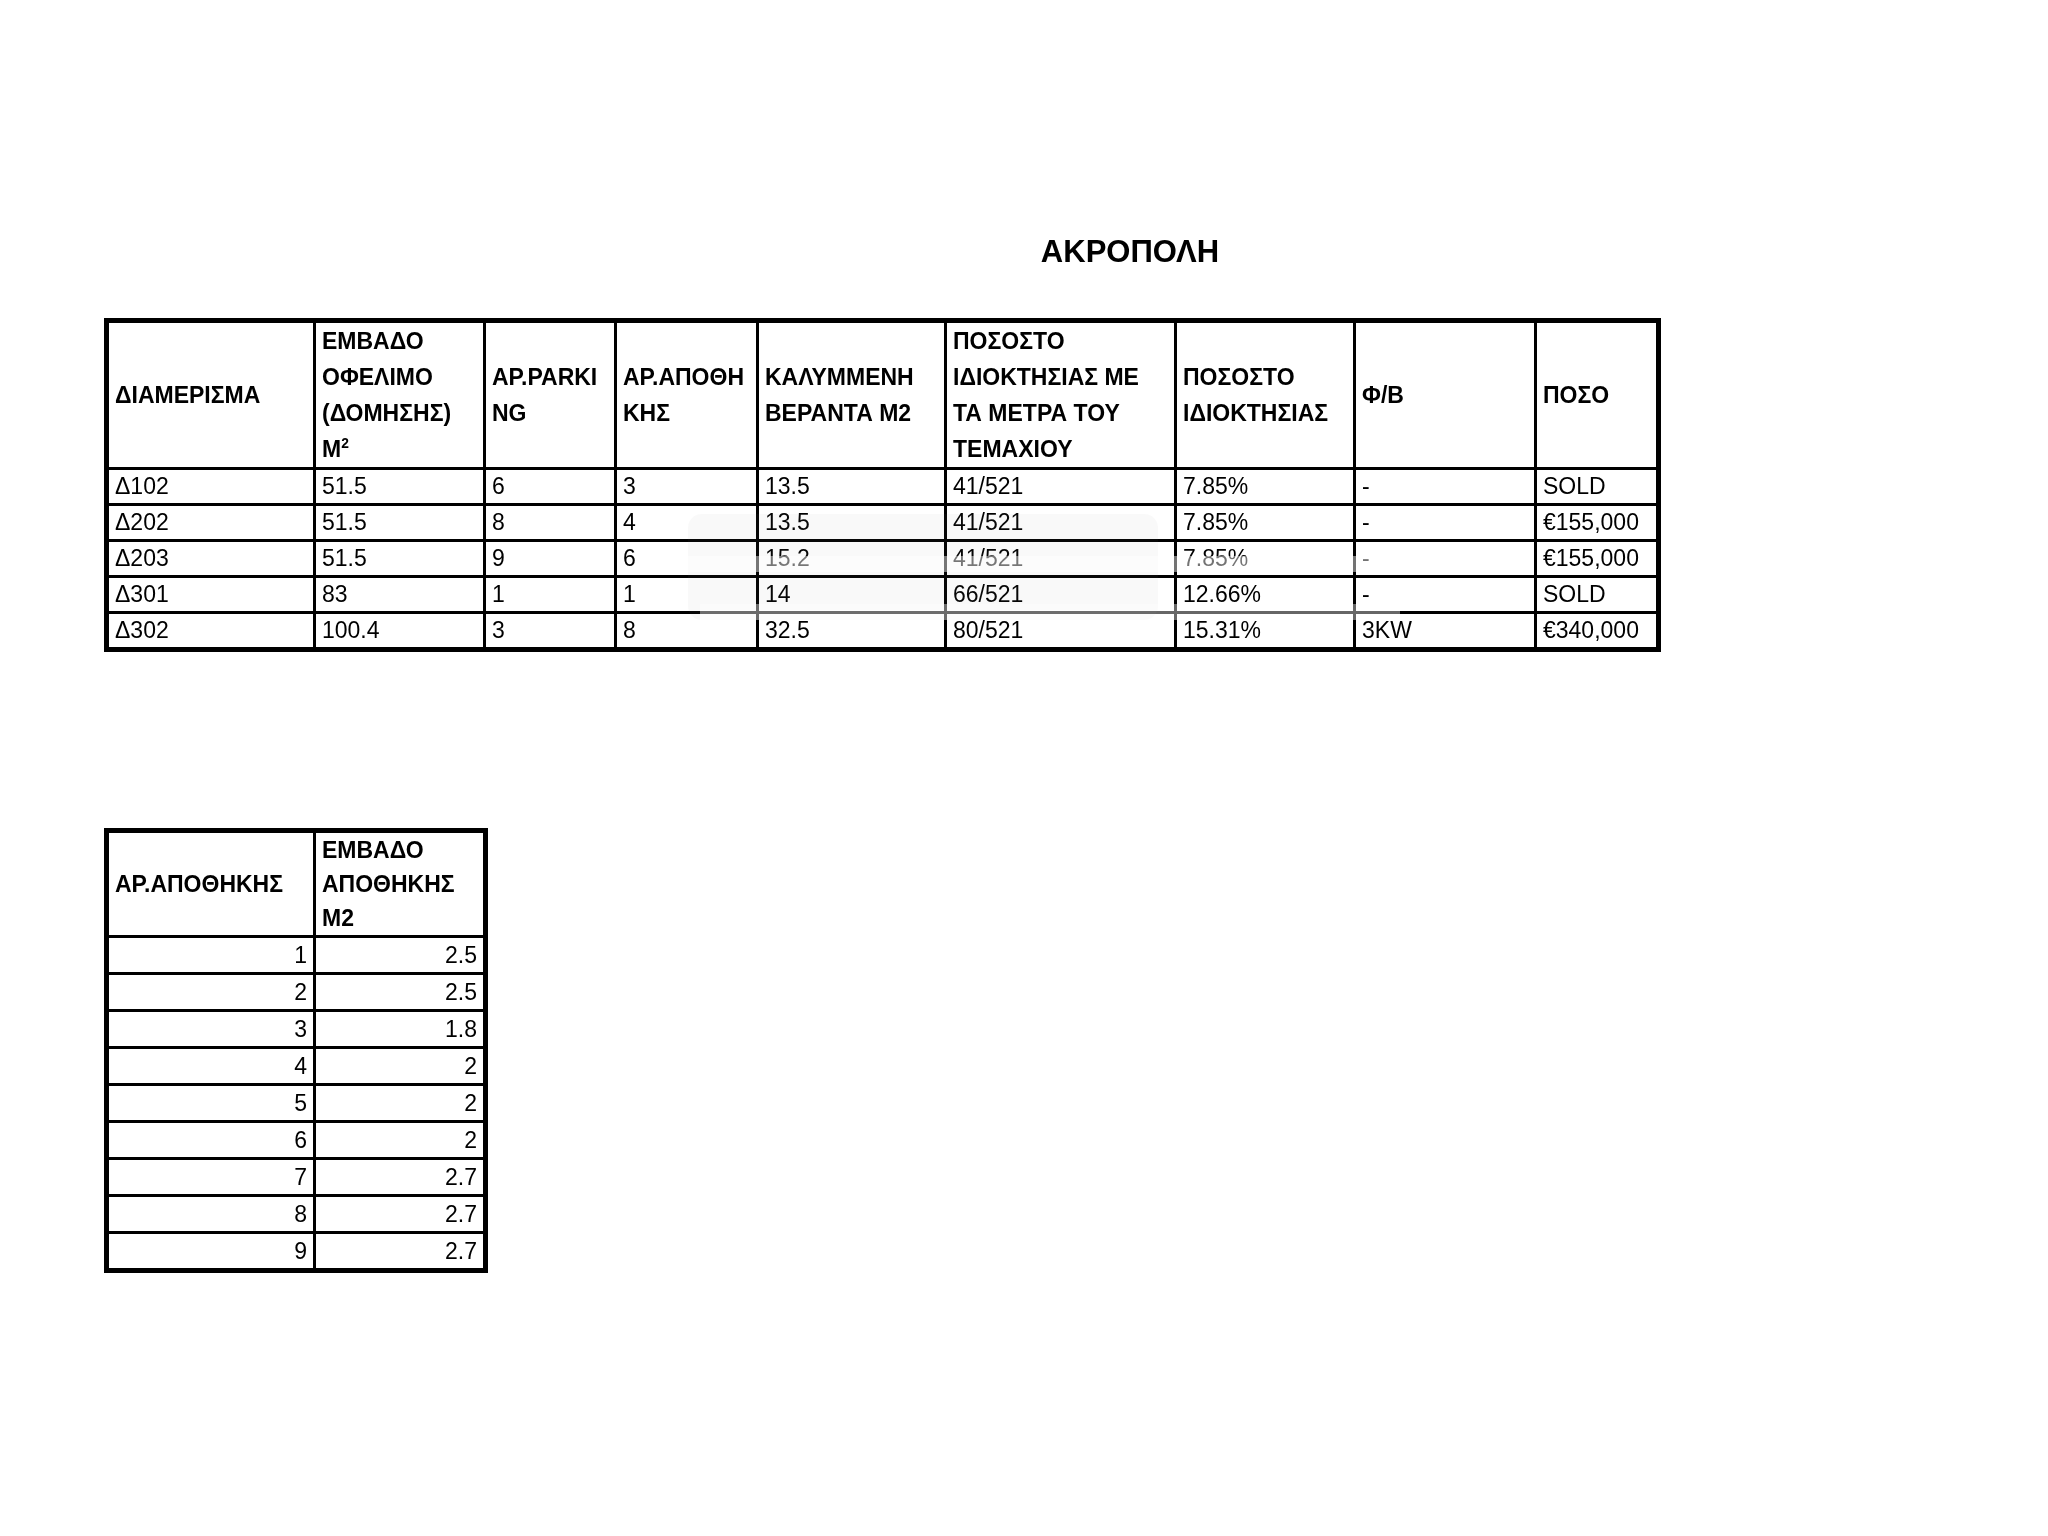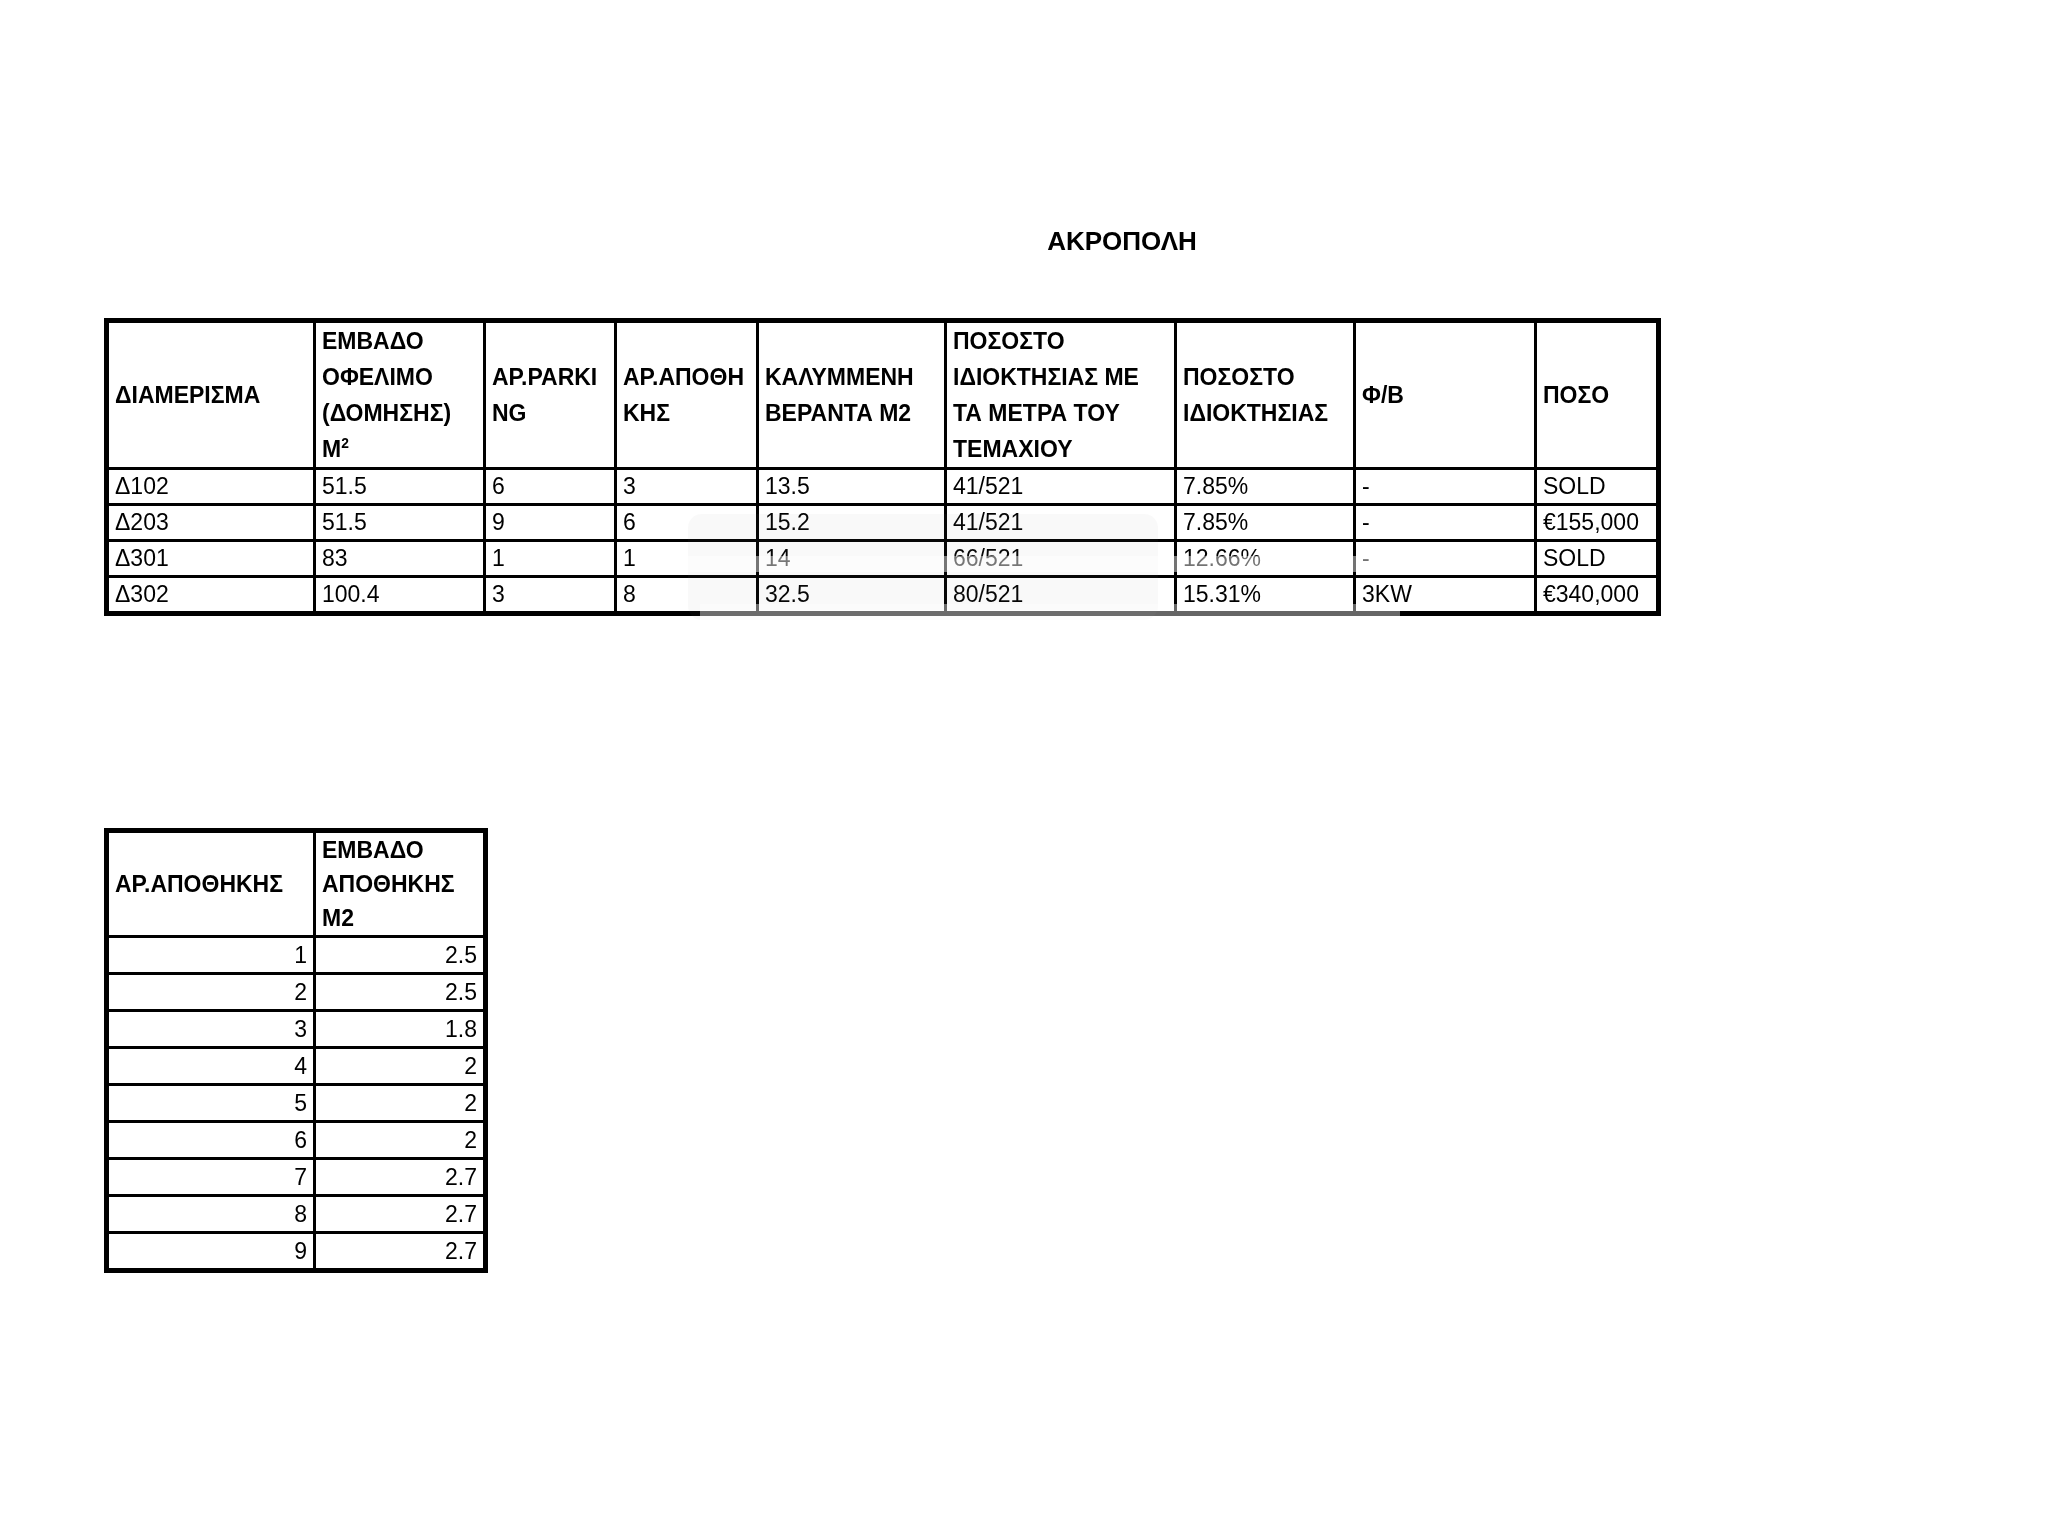--- a/index.html
+++ b/index.html
@@ -18,23 +18,23 @@
   .page {
     position: absolute;
     inset: 0;
     background: #ffffff;
   }
   .title {
     position: absolute;
     left: 1118px;
     top: 222px;
     transform: translateX(-50%);
-    font-size: 26px;
+    font-size: 31px;
     font-weight: bold;
-    margin: 4px;
+    margin: 12px;
     white-space: nowrap;
     z-index: 2;
   }
   table.doc-table {
     position: absolute;
     border-collapse: collapse;
     table-layout: fixed;
     background: #ffffff;
     border: 5px solid #000000;
     z-index: 1;
@@ -133,20 +133,31 @@
           <td>51.5</td>
           <td>6</td>
           <td>3</td>
           <td>13.5</td>
           <td>41/521</td>
           <td>7.85%</td>
           <td>-</td>
           <td>SOLD</td>
         </tr>
         <tr>
+          <td>Δ202</td>
+          <td>51.5</td>
+          <td>8</td>
+          <td>4</td>
+          <td>13.5</td>
+          <td>41/521</td>
+          <td>7.85%</td>
+          <td>-</td>
+          <td>€155,000</td>
+        </tr>
+        <tr>
           <td>Δ203</td>
           <td>51.5</td>
           <td>9</td>
           <td>6</td>
           <td>15.2</td>
           <td>41/521</td>
           <td>7.85%</td>
           <td>-</td>
           <td>€155,000</td>
         </tr>

